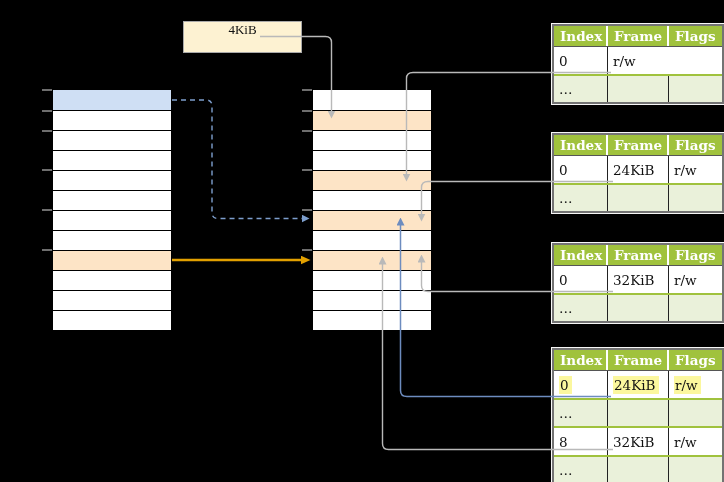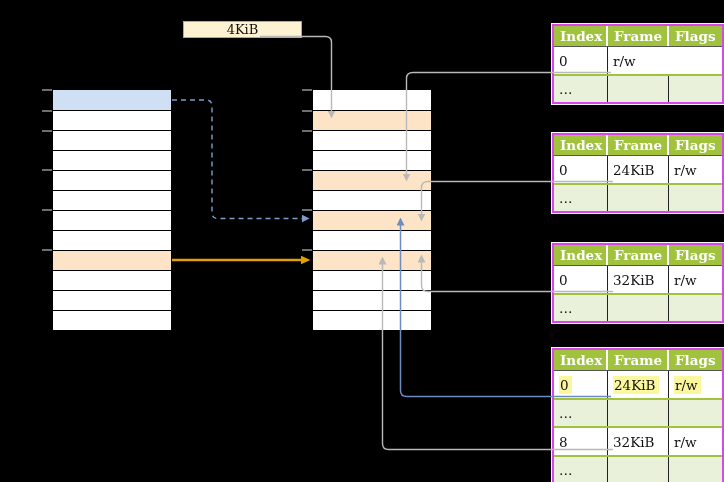--- a/index.html
+++ b/index.html
@@ -15,28 +15,28 @@
   }
   .grid .grow{border-top:1px solid #000;}
   .grid .grow:first-child{border-top:none;}
   .grow.white{background:#ffffff;}
   .grow.blue{background:#cfdff4;}
   .grow.orange{background:#fde4c6;}
   
   .tick{position:absolute;width:10px;height:2px;background:#6e6e6e;}
   
   .sizebox{
-    position:absolute;left:183px;top:21px;width:119px;height:17px;
+    position:absolute;left:183px;top:21px;width:119px;height:32px;
     background:#fdf2d2;border:1px solid #a9a9a9;box-sizing:border-box;
-    text-align:center;font-size:13px;line-height:15px;color:#111;
+    text-align:center;font-size:13px;line-height:15px;color:#111;font-family:Liberation Serif, serif;
   }
   
   .ftable{
     position:absolute;left:552px;width:172px;box-sizing:border-box;
-    border:2px solid #d946ef;background:#fff;
+    border:2px solid #737373;background:#fff;
     box-shadow:0 0 0 1px #f7f7f7;
   }
   .frow{display:grid;grid-template-columns:54px 61px 53px;}
   .frow.head{height:20px;background:#a0c23d;}
   .frow.head .fcell{
     color:#fff;font-weight:bold;font-size:13.5px;
     border-right:2px solid #fff;display:flex;align-items:center;padding-left:6px;
   }
   .frow.head .fcell:last-child{border-right:none;}
   .frow.data{height:27px;background:#fff;border-top:2px solid #a0c23d;}

